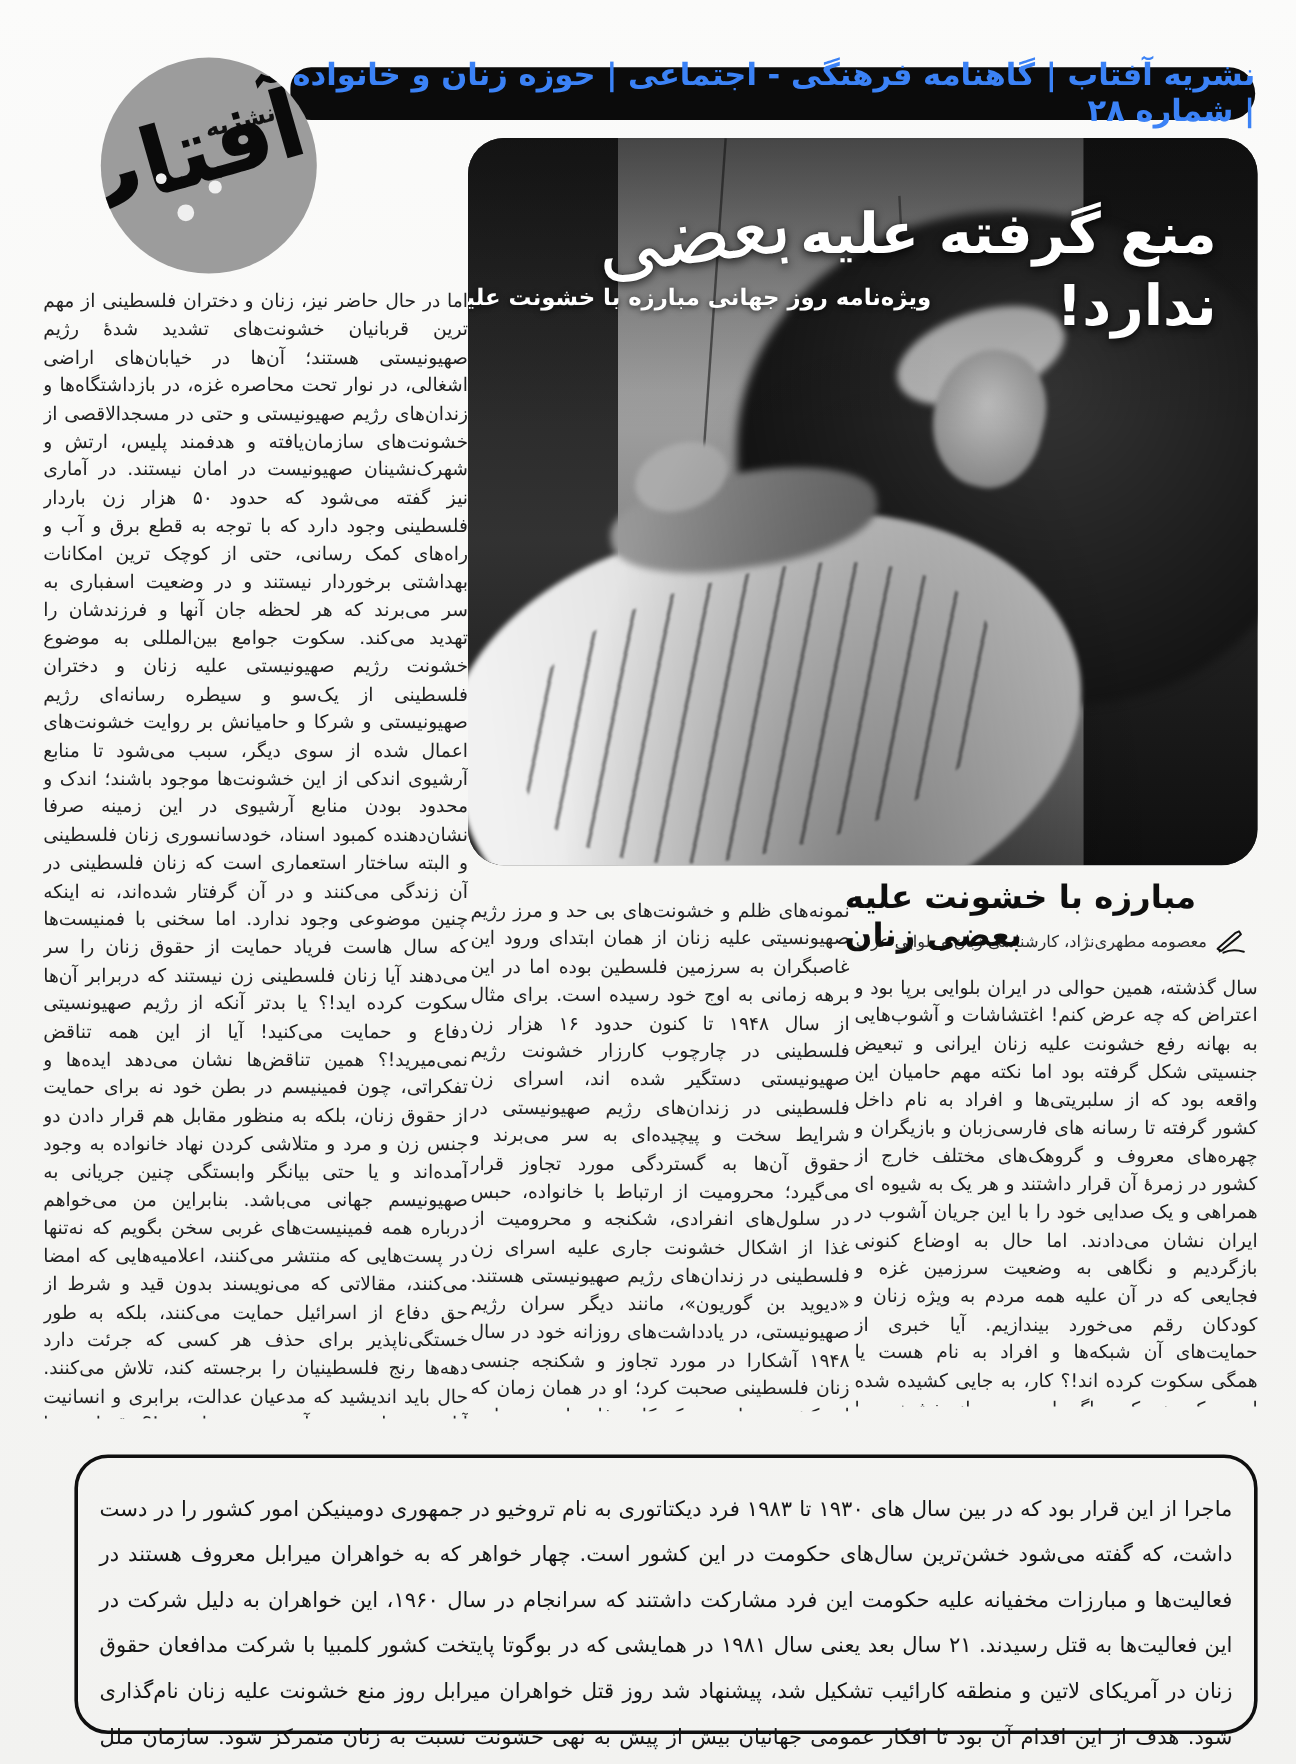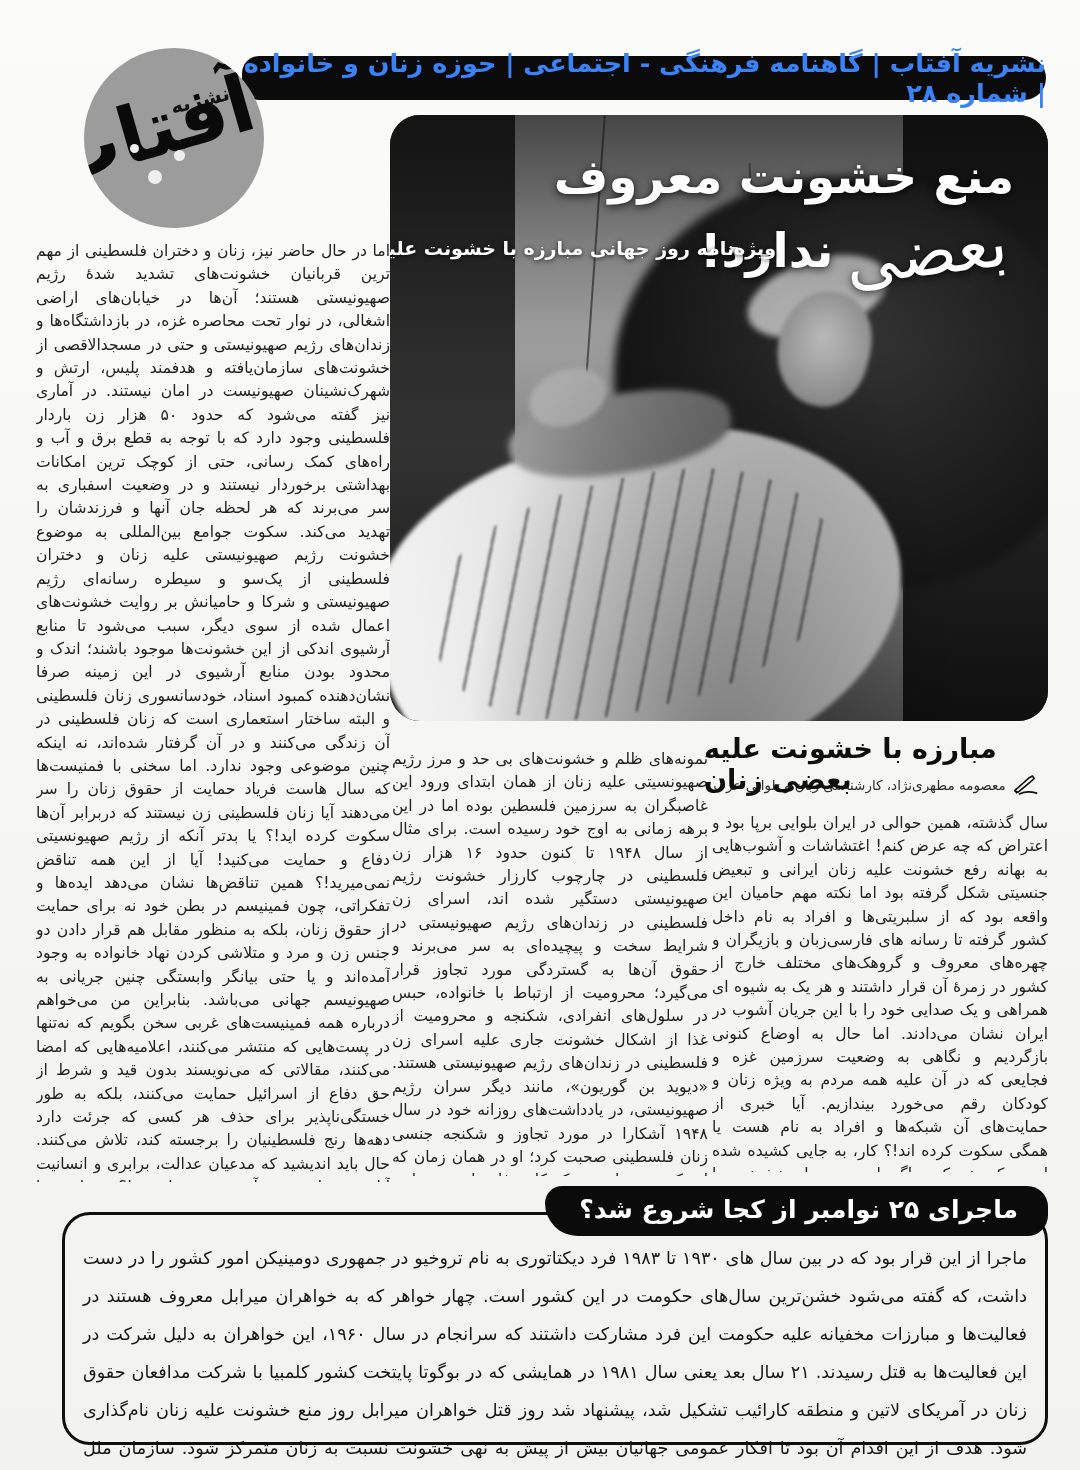--- a/index.html
+++ b/index.html
@@ -157,35 +157,34 @@
   <div class="ph-figure"></div>
   <div class="ph-scarf"></div>
   <div class="ph-face"></div>
   <div class="ph-shroud"></div>
   <div class="ph-stripes"></div>
   <div class="ph-arm"></div>
   <div class="ph-hand"></div>
   <div class="ph-vignette"></div>
 
   <div class="photo-title">
-    <span>منع خشونت معروف</span><span class="script">بعضی</span><span>ندارد!</span>
+    <span>منع گرفته علیه</span><span class="script">بعضی</span><span>ندارد!</span>
   </div>
   <div class="photo-subtitle">ویژه‌نامه روز جهانی مبارزه با خشونت علیه زنان</div>
 </div>
 
 <div class="body-text col-left">اما در حال حاضر نیز، زنان و دختران فلسطینی از مهم ترین قربانیان خشونت‌های تشدید شدهٔ رژیم صهیونیستی هستند؛ آن‌ها در خیابان‌های اراضی اشغالی، در نوار تحت محاصره غزه، در بازداشتگاه‌ها و زندان‌های رژیم صهیونیستی و حتی در مسجدالاقصی از خشونت‌های سازمان‌یافته و هدفمند پلیس، ارتش و شهرک‌نشینان صهیونیست در امان نیستند. در آماری نیز گفته می‌شود که حدود ۵۰ هزار زن باردار فلسطینی وجود دارد که با توجه به قطع برق و آب و راه‌های کمک رسانی، حتی از کوچک ترین امکانات بهداشتی برخوردار نیستند و در وضعیت اسفباری به سر می‌برند که هر لحظه جان آنها و فرزندشان را تهدید می‌کند. سکوت جوامع بین‌المللی به موضوع خشونت رژیم صهیونیستی علیه زنان و دختران فلسطینی از یک‌سو و سیطره رسانه‌ای رژیم صهیونیستی و شرکا و حامیانش بر روایت خشونت‌های اعمال شده از سوی دیگر، سبب می‌شود تا منابع آرشیوی اندکی از این خشونت‌ها موجود باشند؛ اندک و محدود بودن منابع آرشیوی در این زمینه صرفا نشان‌دهنده کمبود اسناد، خودسانسوری زنان فلسطینی و البته ساختار استعماری است که زنان فلسطینی در آن زندگی می‌کنند و در آن گرفتار شده‌اند، نه اینکه چنین موضوعی وجود ندارد. اما سخنی با فمنیست‌ها که سال هاست فریاد حمایت از حقوق زنان را سر می‌دهند آیا زنان فلسطینی زن نیستند که دربرابر آن‌ها سکوت کرده اید!؟ یا بدتر آنکه از رژیم صهیونسیتی دفاع و حمایت می‌کنید! آیا از این همه تناقض نمی‌میرید!؟ همین تناقض‌ها نشان می‌دهد ایده‌ها و تفکراتی، چون فمینیسم در بطن خود نه برای حمایت از حقوق زنان، بلکه به منظور مقابل هم قرار دادن دو جنس زن و مرد و متلاشی کردن نهاد خانواده به وجود آمده‌اند و یا حتی بیانگر وابستگی چنین جریانی به صهیونیسم جهانی می‌باشد. بنابراین من می‌خواهم درباره همه فمینیست‌های غربی سخن بگویم که نه‌تنها در پست‌هایی که منتشر می‌کنند، اعلامیه‌هایی که امضا می‌کنند، مقالاتی که می‌نویسند بدون قید و شرط از حق دفاع از اسرائیل حمایت می‌کنند، بلکه به طور خستگی‌ناپذیر برای حذف هر کسی که جرئت دارد دهه‌ها رنج فلسطینیان را برجسته کند، تلاش می‌کنند. حال باید اندیشید که مدعیان عدالت، برابری و انسانیت آیا خود پایبند به آن هستند یا خیر!؟ قضاوت با شماست!</div>
 
 <div class="article-heading">مبارزه با خشونت علیه بعضی زنان</div>
 <div class="article-byline">
   <svg class="pen-icon" viewBox="0 0 32 26" xmlns="http://www.w3.org/2000/svg">
     <path d="M2 20 L20 4 L24 2 L26 5 L23 8 L6 22 Z" fill="none" stroke="#111" stroke-width="2" stroke-linejoin="round"></path>
     <path d="M2 20 L6 22 L4 24 Z" fill="#111"></path>
     <path d="M8 24 C14 21, 22 21, 29 23" fill="none" stroke="#111" stroke-width="2" stroke-linecap="round"></path>
   </svg>
   <span>معصومه مطهری‌نژاد، کارشناسی زبان و بلوایی عرب</span>
 </div>
 <div class="body-text col-mid">نمونه‌های ظلم و خشونت‌های بی حد و مرز رژیم صهیونسیتی علیه زنان از همان ابتدای ورود این غاصبگران به سرزمین فلسطین بوده اما در این برهه زمانی به اوج خود رسیده است. برای مثال از سال ۱۹۴۸ تا کنون حدود ۱۶ هزار زن فلسطینی در چارچوب کارزار خشونت رژیم صهیونیستی دستگیر شده اند، اسرای زن فلسطینی در زندان‌های رژیم صهیونیستی در شرایط سخت و پیچیده‌ای به سر می‌برند و حقوق آن‌ها به گستردگی مورد تجاوز قرار می‌گیرد؛ محرومیت از ارتباط با خانواده، حبس در سلول‌های انفرادی، شکنجه و محرومیت از غذا از اشکال خشونت جاری علیه اسرای زن فلسطینی در زندان‌های رژیم صهیونیستی هستند. «دیوید بن گوریون»، مانند دیگر سران رژیم صهیونیستی، در یادداشت‌های روزانه خود در سال ۱۹۴۸ آشکارا در مورد تجاوز و شکنجه جنسی زنان فلسطینی صحبت کرد؛ او در همان زمان که از کشتن زنان و کودکان فلسطینی حمایت می‌کرد، آن‌ها را تهدیدی برای شهرک‌نشینان یهودی می‌دانست.</div>
 <div class="body-text col-right">سال گذشته، همین حوالی در ایران بلوایی برپا بود و اعتراض که چه عرض کنم! اغتشاشات و آشوب‌هایی به بهانه رفع خشونت علیه زنان ایرانی و تبعیض جنسیتی شکل گرفته بود اما نکته مهم حامیان این واقعه بود که از سلبریتی‌ها و افراد به نام داخل کشور گرفته تا رسانه های فارسی‌زبان و بازیگران و چهره‌های معروف و گروهک‌های مختلف خارج از کشور در زمرهٔ آن قرار داشتند و هر یک به شیوه ای همراهی و یک صدایی خود را با این جریان آشوب در ایران نشان می‌دادند. اما حال به اوضاع کنونی بازگردیم و نگاهی به وضعیت سرزمین غزه و فجایعی که در آن علیه همه مردم به ویژه زنان و کودکان رقم می‌خورد بیندازیم. آیا خبری از حمایت‌های آن شبکه‌ها و افراد به نام هست یا همگی سکوت کرده اند!؟ کار، به جایی کشیده شده است که هر کس اگر این حجم از خشونت را محکوم کند، فوری توبیخ می‌شود!</div>
 
 <div class="history-box">
-  <div class="history-heading">ماجرای ۲۵ نوامبر از کجا شروع شد؟</div>
   <div class="history-text">ماجرا از این قرار بود که در بین سال های ۱۹۳۰ تا ۱۹۸۳ فرد دیکتاتوری به نام تروخیو در جمهوری دومینیکن امور کشور را در دست داشت، که گفته می‌شود خشن‌ترین سال‌های حکومت در این کشور است. چهار خواهر که به خواهران میرابل معروف هستند در فعالیت‌ها و مبارزات مخفیانه علیه حکومت این فرد مشارکت داشتند که سرانجام در سال ۱۹۶۰، این خواهران به دلیل شرکت در این فعالیت‌ها به قتل رسیدند. ۲۱ سال بعد یعنی سال ۱۹۸۱ در همایشی که در بوگوتا پایتخت کشور کلمبیا با شرکت مدافعان حقوق زنان در آمریکای لاتین و منطقه کارائیب تشکیل شد، پیشنهاد شد روز قتل خواهران میرابل روز منع خشونت علیه زنان نام‌گذاری شود. هدف از این اقدام آن بود تا افکار عمومی جهانیان بیش از پیش به نهی خشونت نسبت به زنان متمرکز شود. سازمان ملل متحد نیز در ۱۷ اکتبر سال ۱۹۹۹ این روز را در تاریخ مناسبت‌های این سازمان گنجاند تا از این طریق همه ساله دولت‌ها و مردم جهان به این موضوع مهم توجه کنند.</div>
 </div>
 
 </body></html>

